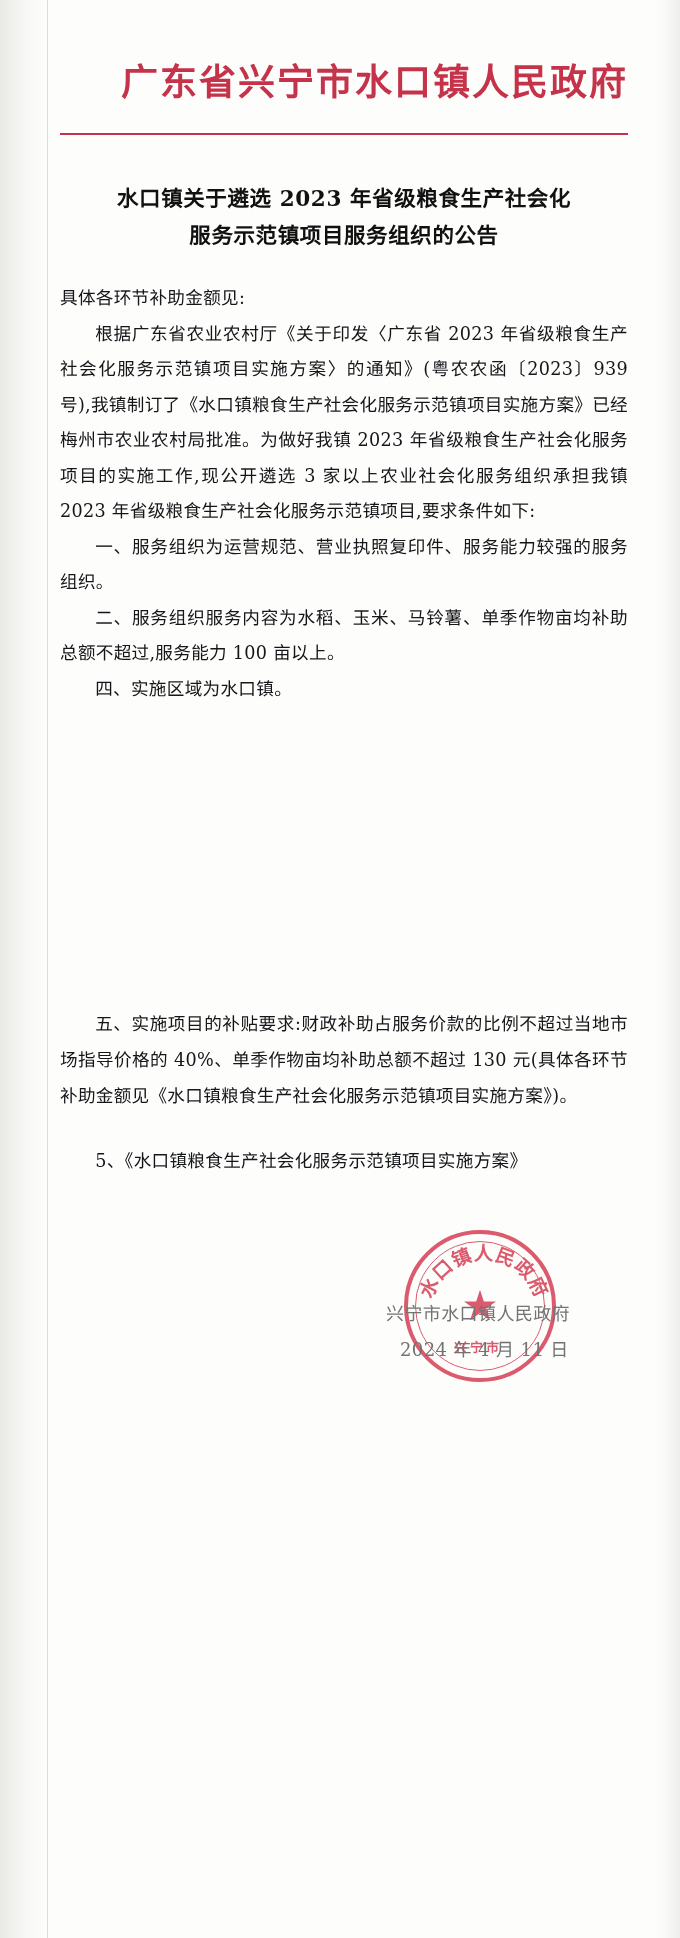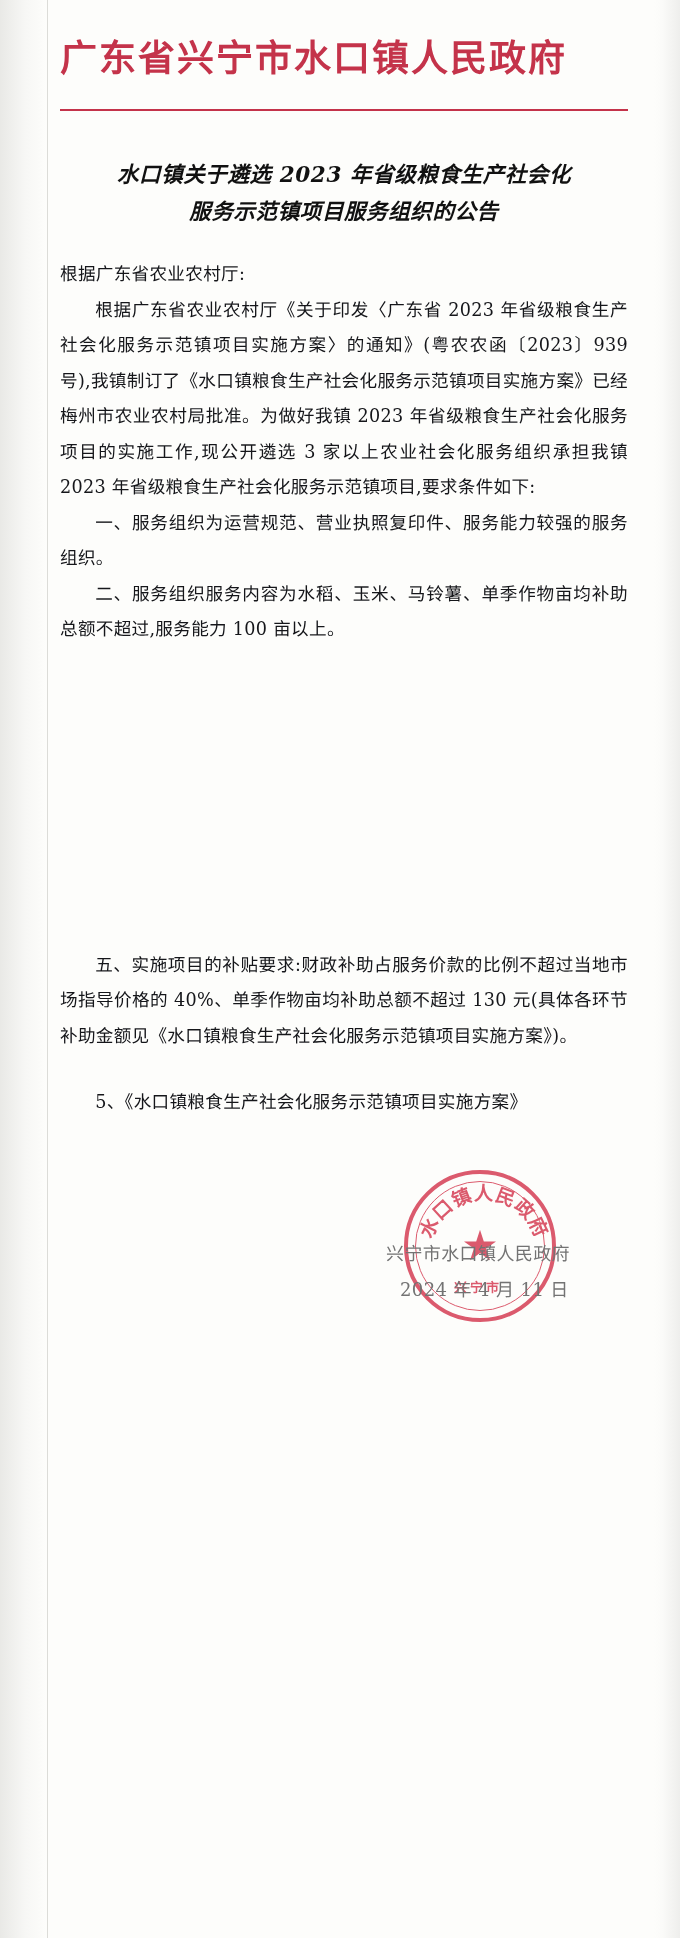--- a/index.html
+++ b/index.html
@@ -48,22 +48,22 @@
   }
 
   .content {
     position: relative;
     z-index: 3;
     padding: 0 52px 0 60px;
   }
 
   
   .letterhead {
-    padding-top: 36px;
-    text-align: left;
+    padding-top: 60px;
+    text-align: right;
   }
   .letterhead-title {
     font-family: "DejaVu Serif", "Liberation Serif", serif;
     font-weight: bold;
     font-size: 37px;
     letter-spacing: 2px;
     color: #c4334a;
     line-height: 1.22;
     white-space: nowrap;
   }
@@ -76,21 +76,21 @@
   
   .doc-title {
     margin-top: 46px;
     text-align: center;
     font-weight: bold;
     font-size: 21.5px;
     line-height: 1.72;
     color: #111111;
     letter-spacing: 0.6px;
   }
-  .doc-title .ln { display: block; font-style: italic; }
+  .doc-title .ln { display: block; }
 
   
   .body-text {
     margin-top: 26px;
     font-size: 17.6px;
     line-height: 2.02;
     color: #15161a;
     text-align: justify;
     letter-spacing: 0.3px;
   }
@@ -185,26 +185,27 @@
       <div class="letterhead-rule"></div>
     </div>
 
     <div class="doc-title">
       <span class="ln">水口镇关于遴选 2023 年省级粮食生产社会化</span>
       <span class="ln">服务示范镇项目服务组织的公告</span>
     </div>
 
     <div class="body-text">
 
-      <p class="p salute">根据广东省农业农村厅:</p>
+      <p class="p salute">具体各环节补助金额见:</p>
 
       <p class="p indent">根据广东省农业农村厅《关于印发〈广东省 2023 年省级粮食生产社会化服务示范镇项目实施方案〉的通知》(粤农农函〔2023〕939 号),我镇制订了《水口镇粮食生产社会化服务示范镇项目实施方案》已经梅州市农业农村局批准。为做好我镇 2023 年省级粮食生产社会化服务项目的实施工作,现公开遴选 3 家以上农业社会化服务组织承担我镇 2023 年省级粮食生产社会化服务示范镇项目,要求条件如下:</p>
 
       <p class="p indent">一、服务组织为运营规范、营业执照复印件、服务能力较强的服务组织。</p>
       <p class="p indent">二、服务组织服务内容为水稻、玉米、马铃薯、单季作物亩均补助总额不超过,服务能力 100 亩以上。</p>
+      <p class="p indent">四、实施区域为水口镇。</p>
 
       <div class="gap-big"></div>
 
       <p class="p indent">五、实施项目的补贴要求:财政补助占服务价款的比例不超过当地市场指导价格的 40%、单季作物亩均补助总额不超过 130 元(具体各环节补助金额见《水口镇粮食生产社会化服务示范镇项目实施方案》)。</p>
 
 
       <div class="gap-mid"></div>
 
       <p class="p indent">5、《水口镇粮食生产社会化服务示范镇项目实施方案》</p>
     </div>

